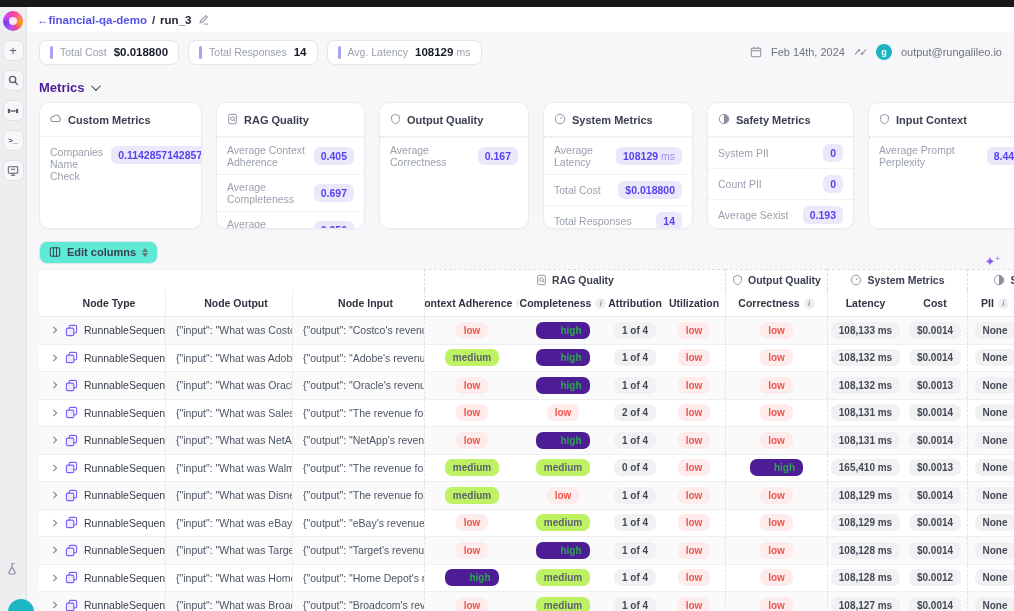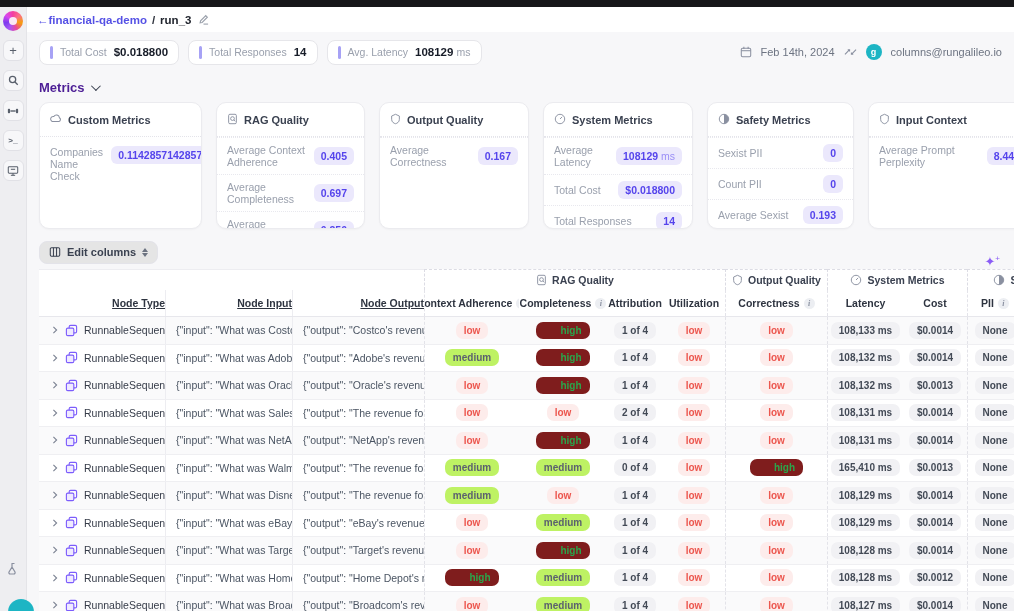--- a/index.html
+++ b/index.html
@@ -46,52 +46,52 @@
   .card-title { font-size:11px; font-weight:bold; color:#3a4150; }
   .card-row { display:flex; align-items:center; justify-content:space-between; padding:6px 10px; border-top:1px dotted #e8e8ee; }
   .card-row:first-of-type { border-top:none; }
   .card-row-label { font-size:10.5px; color:#9aa0ad; }
   .card-row.stacked { flex-direction:row; align-items:flex-start; gap:8px; border-top:none; padding-top:9px; }
   .vbadge { background:#ebe8fc; color:#5544ec; font-weight:bold; font-size:10.5px; padding:3px 7px; border-radius:6px; white-space:nowrap; }
   .vbadge .unit { color:#9a8ef6; font-weight:normal; }
 
   
   .toolbar { margin-top:11px; height:24px; display:flex; align-items:center; }
-  .btn-editcols { background:#e5e5e5; border:1px solid #e3e3e9; border-radius:8px; height:23px; display:flex; align-items:center; gap:6px; padding:0 9px; font-size:11px; font-weight:bold; color:#3a4150; cursor:pointer; }
+  .btn-editcols { background:#5eead4; border:1px solid #e3e3e9; border-radius:8px; height:23px; display:flex; align-items:center; gap:6px; padding:0 9px; font-size:11px; font-weight:bold; color:#3a4150; cursor:pointer; }
   .sorticon { display:flex; flex-direction:column; gap:1px; align-items:center; }
   .tri-up { width:0; height:0; border-left:3px solid transparent; border-right:3px solid transparent; border-bottom:4px solid #6b7280; }
   .tri-dn { width:0; height:0; border-left:3px solid transparent; border-right:3px solid transparent; border-top:4px solid #6b7280; }
 
   
   .table-wrap { position:relative; margin-top:5px; overflow:hidden; width:990px; }
   .sparkle { position:absolute; right:14px; top:254px; color:#8b5cf6; font-size:13px; z-index:6; cursor:pointer; }
   .sparkle sup { font-size:8px; }
   .grid-row { display:grid; grid-template-columns:126px 127px 132px 95px 88px 56px 62px 102px 76px 64px 55px 85px; width:1068px; }
   .group-row { display:grid; grid-template-columns:385px 301px 102px 140px 140px; width:1068px; height:21px; background:#fff; }
   .g-cell { display:flex; align-items:center; justify-content:center; gap:5px; font-size:10.5px; font-weight:bold; color:#3a4150; border-left:1px dashed #dcdce4; border-top:1px dashed #dcdce4; }
   .g-cell .gicon { color:#8a90a0; display:flex; }
   .g-cell.empty { border:none; border-top:1px solid #ededf1; }
   .head-row { height:27px; background:#fff; border-bottom:1px solid #e7e7ec; }
   .th { display:flex; align-items:center; justify-content:center; gap:4px; font-size:10.5px; font-weight:bold; color:#2e3440; cursor:pointer; white-space:nowrap; overflow:hidden; }
-  .th.left { justify-content:flex-end; padding-left:14px;text-decoration:underline; }
+  .th.left { justify-content:center; padding-left:14px; }
   .info-dot { width:11px; height:11px; border-radius:50%; background:#eceef2; color:#8a90a0; font-size:8px; line-height:11px; text-align:center; flex-shrink:0; font-style:italic; font-family:"Liberation Serif", serif; }
   .body-row { height:27.5px; border-bottom:1px solid #efeff2; background:#fff; cursor:pointer; }
   .body-row:nth-child(odd) { background:#fafafb; }
   .td { display:flex; align-items:center; justify-content:center; overflow:hidden; white-space:nowrap; }
   .td.left { justify-content:flex-start; }
   .sep-l { border-left:1px dashed #e3e3e9; }
   .solid-l { border-left:1px solid #ededf1; }
   .nodetype-cell { gap:6px; padding-left:12px; }
   .row-chev { color:#7b8292; display:flex; flex-shrink:0; }
   .node-icon { color:#7c5cfc; display:flex; flex-shrink:0; }
   .nodetype-label { font-size:10.5px; color:#363c49; }
   .io-text { font-size:10.5px; color:#4b5563; padding:0 10px; overflow:hidden; text-overflow:clip; }
   .pill { padding:3px 8px; border-radius:7px; font-size:10px; font-weight:bold; white-space:nowrap; }
   .pill.low { color:#ec564e; background:#fdeceb; }
-  .pill.high { color:#2aa64b; background:#7f1d1d;padding-left:24px; }
+  .pill.high { color:#2aa64b; background:#4c1d95;padding-left:24px; }
   .pill.medium { color:#5b616e; background:#bef264; font-weight:bold; }
   .pill.neutral { color:#434a56; background:#f1f1f4; }
 </style>
 </head>
 <body>
 
 <div class="top-strip"></div>
 
 <div class="sidebar">
   <div class="logo"></div>
@@ -173,21 +173,21 @@
           </svg>
         </span>
       <span>Feb 14th, 2024</span>
       <span class="icon-gray">
           <svg width="13" height="12" viewBox="0 0 14 13" fill="none" stroke="currentColor" stroke-width="1.2">
             <path d="M1 9 l5-5 M4 4 h2 v2"></path>
             <path d="M13 4 l-5 5 M10 9 h-2 v-2"></path>
           </svg>
         </span>
       <span class="avatar">g</span>
-      <span>columns@rungalileo.io</span>
+      <span>output@rungalileo.io</span>
     </div>
   </div>
 
   <div class="content">
     <div class="metrics-head">
       <span class="metrics-title">Metrics</span>
       <span class="chev-down"></span>
     </div>
 
     <div class="cards" id="cards">
@@ -260,21 +260,21 @@
         </div>
         <div class="card" style="width: 147px;">
           <div class="card-head">
             <span><svg width="12" height="12" viewBox="0 0 14 14" fill="none" stroke="currentColor" stroke-width="1.1">
                 <circle cx="7" cy="7" r="5.5"></circle>
                 <path d="M7 1.5 a5.5 5.5 0 0 1 0 11 z" fill="currentColor" stroke="none"></path>
               </svg></span>
             <span class="card-title">Safety Metrics</span>
           </div>
           <div class="card-row">
-            <span class="card-row-label">Sexist PII</span>
+            <span class="card-row-label">System PII</span>
             <span class="vbadge">0</span>
           </div>
           <div class="card-row">
             <span class="card-row-label">Count PII</span>
             <span class="vbadge">0</span>
           </div>
           <div class="card-row">
             <span class="card-row-label">Average Sexist</span>
             <span class="vbadge">0.193</span>
           </div>
@@ -350,24 +350,24 @@
               </svg>
             </span>
             <span>Safety Metrics</span>
           </div>
         </div>
       <div class="grid-row head-row" id="head-row">
           <div class="th left ">
             <span>Node Type</span>
           </div>
           <div class="th left solid-l">
+            <span>Node Output</span>
+          </div>
+          <div class="th left solid-l">
             <span>Node Input</span>
-          </div>
-          <div class="th left solid-l">
-            <span>Node Output</span>
           </div>
           <div class="th sep-l">
             <span>Context Adherence</span>
             <span class="info-dot">i</span>
           </div>
           <div class="th ">
             <span>Completeness</span>
             <span class="info-dot">i</span>
           </div>
           <div class="th ">

